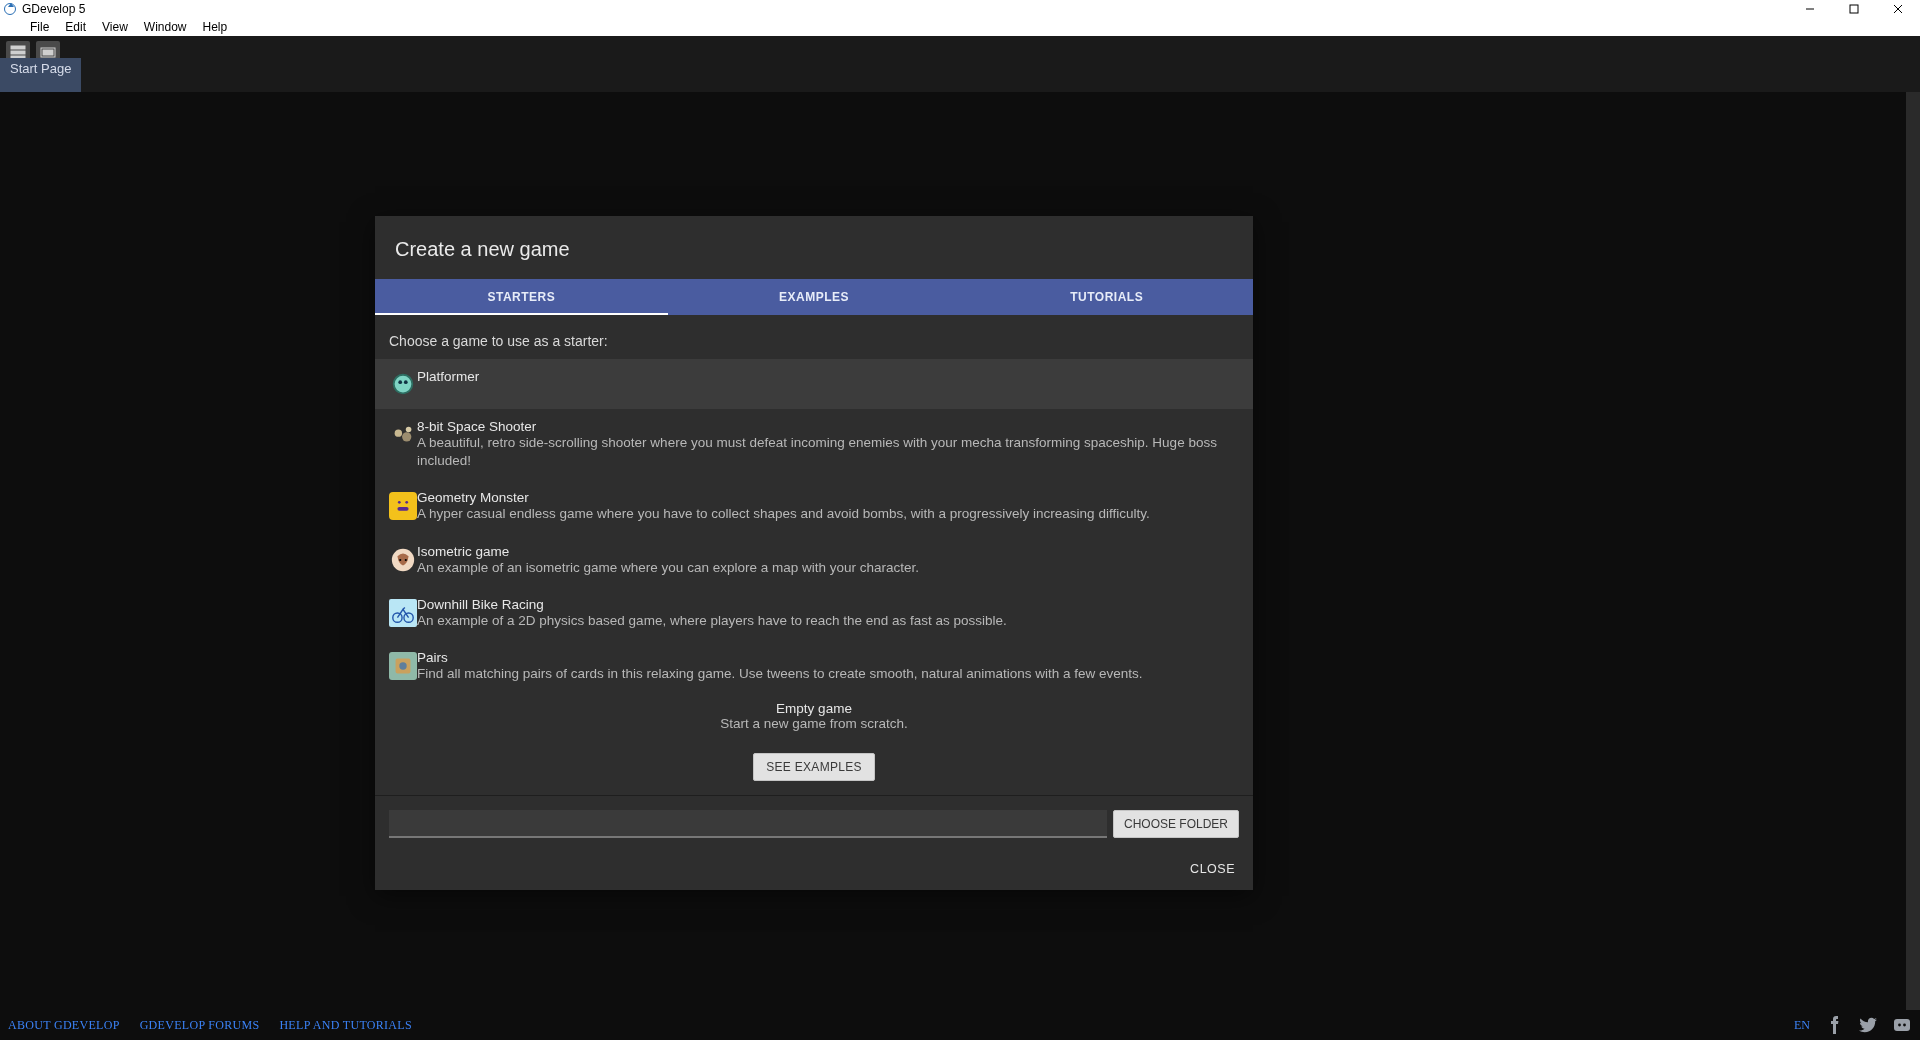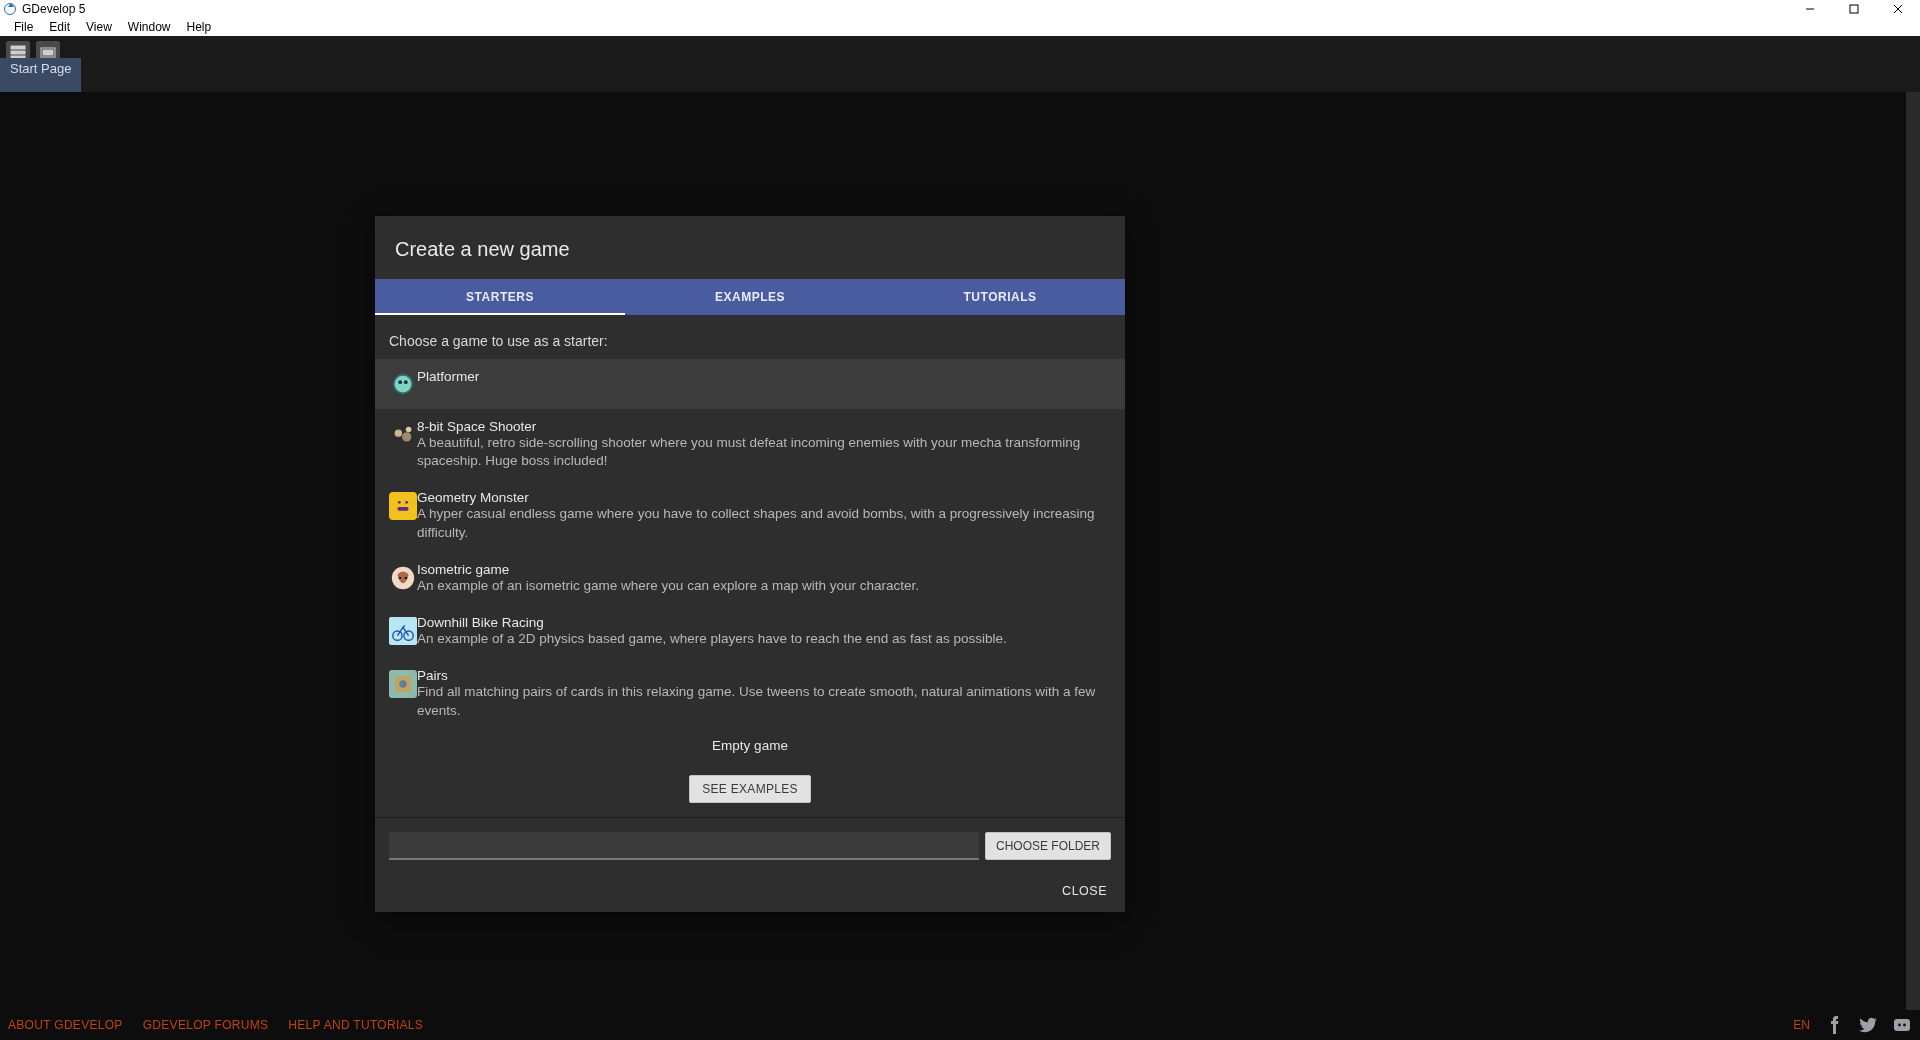--- a/index.html
+++ b/index.html
@@ -7,38 +7,38 @@
 
   
   .titlebar { height: 18px; background: #ffffff; color: #000; display: flex; align-items: center; font-size: 12px; padding-left: 4px; position: relative; }
   .titlebar .app-icon { width: 12px; height: 12px; margin-right: 6px; border: 1.5px solid #2a6fb5; border-radius: 50%; display:inline-block; position:relative; }
   .titlebar .app-icon::after{ content:""; position:absolute; left:3px; top:-1px; width:0; height:0; border-left:3px solid transparent;border-right:3px solid transparent;border-bottom:4px solid #2a6fb5;}
   .titlebar .win-controls { position: absolute; right: 0; top: 0; height: 100%; display: flex; }
   .titlebar .win-btn { width: 44px; display:flex; align-items:center; justify-content:center; font-size:11px; color:#000; }
   .titlebar .win-btn svg{width:10px;height:10px;stroke:#000;stroke-width:1;fill:none;}
 
   
-  .menubar { height: 18px; background: #ffffff; color:#000; display:flex; align-items:center; font-size:12px; padding-left:6px; gap:0; }
+  .menubar { height: 18px; background: #ffffff; color:#000; display:flex; align-items:center; font-size:12px; padding-left:22px; gap:0; }
   .menubar .menu-item { padding: 0 8px; cursor:default; }
 
   
   .toolbar { height: 32px; background: #1a1a1a; display:flex; align-items:center; padding-left:6px; gap:6px; }
   .toolbar .tool-btn { width:24px; height:22px; background:#4a4a4a; border-radius:2px; display:flex; align-items:center; justify-content:center; }
   .toolbar .tool-btn svg{width:16px;height:14px;stroke:#cfcfcf;fill:#cfcfcf;}
 
   
   .tabrow { height: 24px; background: #1a1a1a; display:flex; align-items:flex-end; }
   .tabrow .tab { background:#3b4a64; color:#d6dcea; font-size:13px; padding:3px 10px 16px; border-radius:0; margin-left:0; }
 
   
   .workspace { position:absolute; top:92px; left:0; right:0; bottom:30px; background:#0d0d0d; }
   .scroll-shade { position:absolute; right:0; top:0; bottom:0; width:14px; background:#2a2a2a; }
 
   
-  .dialog { position:absolute; left:375px; top:124px; width:750px; background:#2e2e2e; box-shadow:0 6px 24px rgba(0,0,0,.5); color:#d9d9d9; }
+  .dialog { position:absolute; left:375px; top:124px; width:878px; background:#2e2e2e; box-shadow:0 6px 24px rgba(0,0,0,.5); color:#d9d9d9; }
   .dialog-header { padding:22px 20px 18px; font-size:20px; font-weight:400; color:#eaeaea; }
 
   
   .dtabs { display:flex; background:#4a5ca0; height:36px; }
   .dtab { flex:1; display:flex; align-items:center; justify-content:center; font-size:12px; letter-spacing:.5px; color:#e7ecf8; font-weight:600; position:relative; }
   .dtab.active::after{ content:""; position:absolute; left:0; right:0; bottom:0; height:2.5px; background:#ffffff; }
 
   
   .dbody { padding:12px 0 0; }
   .dprompt { padding: 6px 14px 10px; font-size:14px; color:#d9d9d9; }
@@ -59,21 +59,21 @@
   .btn-flat { background:#e2e2e2; color:#3a3a3a; font-size:12px; font-weight:500; padding:6px 12px; border-radius:2px; letter-spacing:.3px; border:1px solid #c4c4c4;}
 
   .folder-row { display:flex; gap:6px; padding:14px 14px; align-items:center; }
   .folder-input { flex:1; height:28px; background:#3a3a3a; border-bottom:2px solid #777; border-top:none;border-left:none;border-right:none; }
   .btn-choose { background:#e2e2e2; color:#3a3a3a; font-size:12px; padding:6px 10px; border-radius:2px; border:1px solid #c4c4c4;}
 
   .close-row { display:flex; justify-content:flex-end; padding:10px 18px 14px; }
   .close-btn { color:#e7e7e7; font-size:12.5px; letter-spacing:.5px; font-weight:500;}
 
   
-  .footer { position:absolute; left:0; right:0; bottom:0; height:30px; background:#0d0d0d; display:flex; align-items:center; font-size:12px; color:#c2410c; padding:0 8px; }
+  .footer { position:absolute; left:0; right:0; bottom:0; height:30px; background:#0d0d0d; display:flex; align-items:center; font-size:12px; color:#3b82f6; padding:0 8px;font-family:Liberation Serif, serif; }
   .footer .flink { margin-right:20px; letter-spacing:.3px; }
   .footer .spacer{flex:1;}
   .footer .ficon{ width:20px; height:20px; margin-left:14px; display:flex; align-items:center; justify-content:center; color:#9aa0a8;}
   .footer .ficon svg{width:18px;height:18px;fill:#9aa0a8;}
   .footer .lang{ display:flex; align-items:center; gap:6px; font-size:12px; margin-left:10px;}
 </style>
 </head>
 <body>
 
 <div class="titlebar">
@@ -224,20 +224,21 @@
           <div class="s-text">
             <div class="s-title">Pairs</div>
             <div class="s-desc">Find all matching pairs of cards in this relaxing game. Use tweens to create smooth, natural animations with a few events.</div>
           </div>
         </div>
 
       </div>
 
       <div class="empty-starter">
         <div class="s-title">Empty game</div>
+        <div class="s-desc">Start a new game from scratch.</div>
       </div>
 
       <div class="see-examples-row">
         <div class="btn-flat">SEE EXAMPLES</div>
       </div>
 
       <div class="folder-row">
         <input class="folder-input" value="" style="">
         <div class="btn-choose">CHOOSE FOLDER</div>
       </div>

